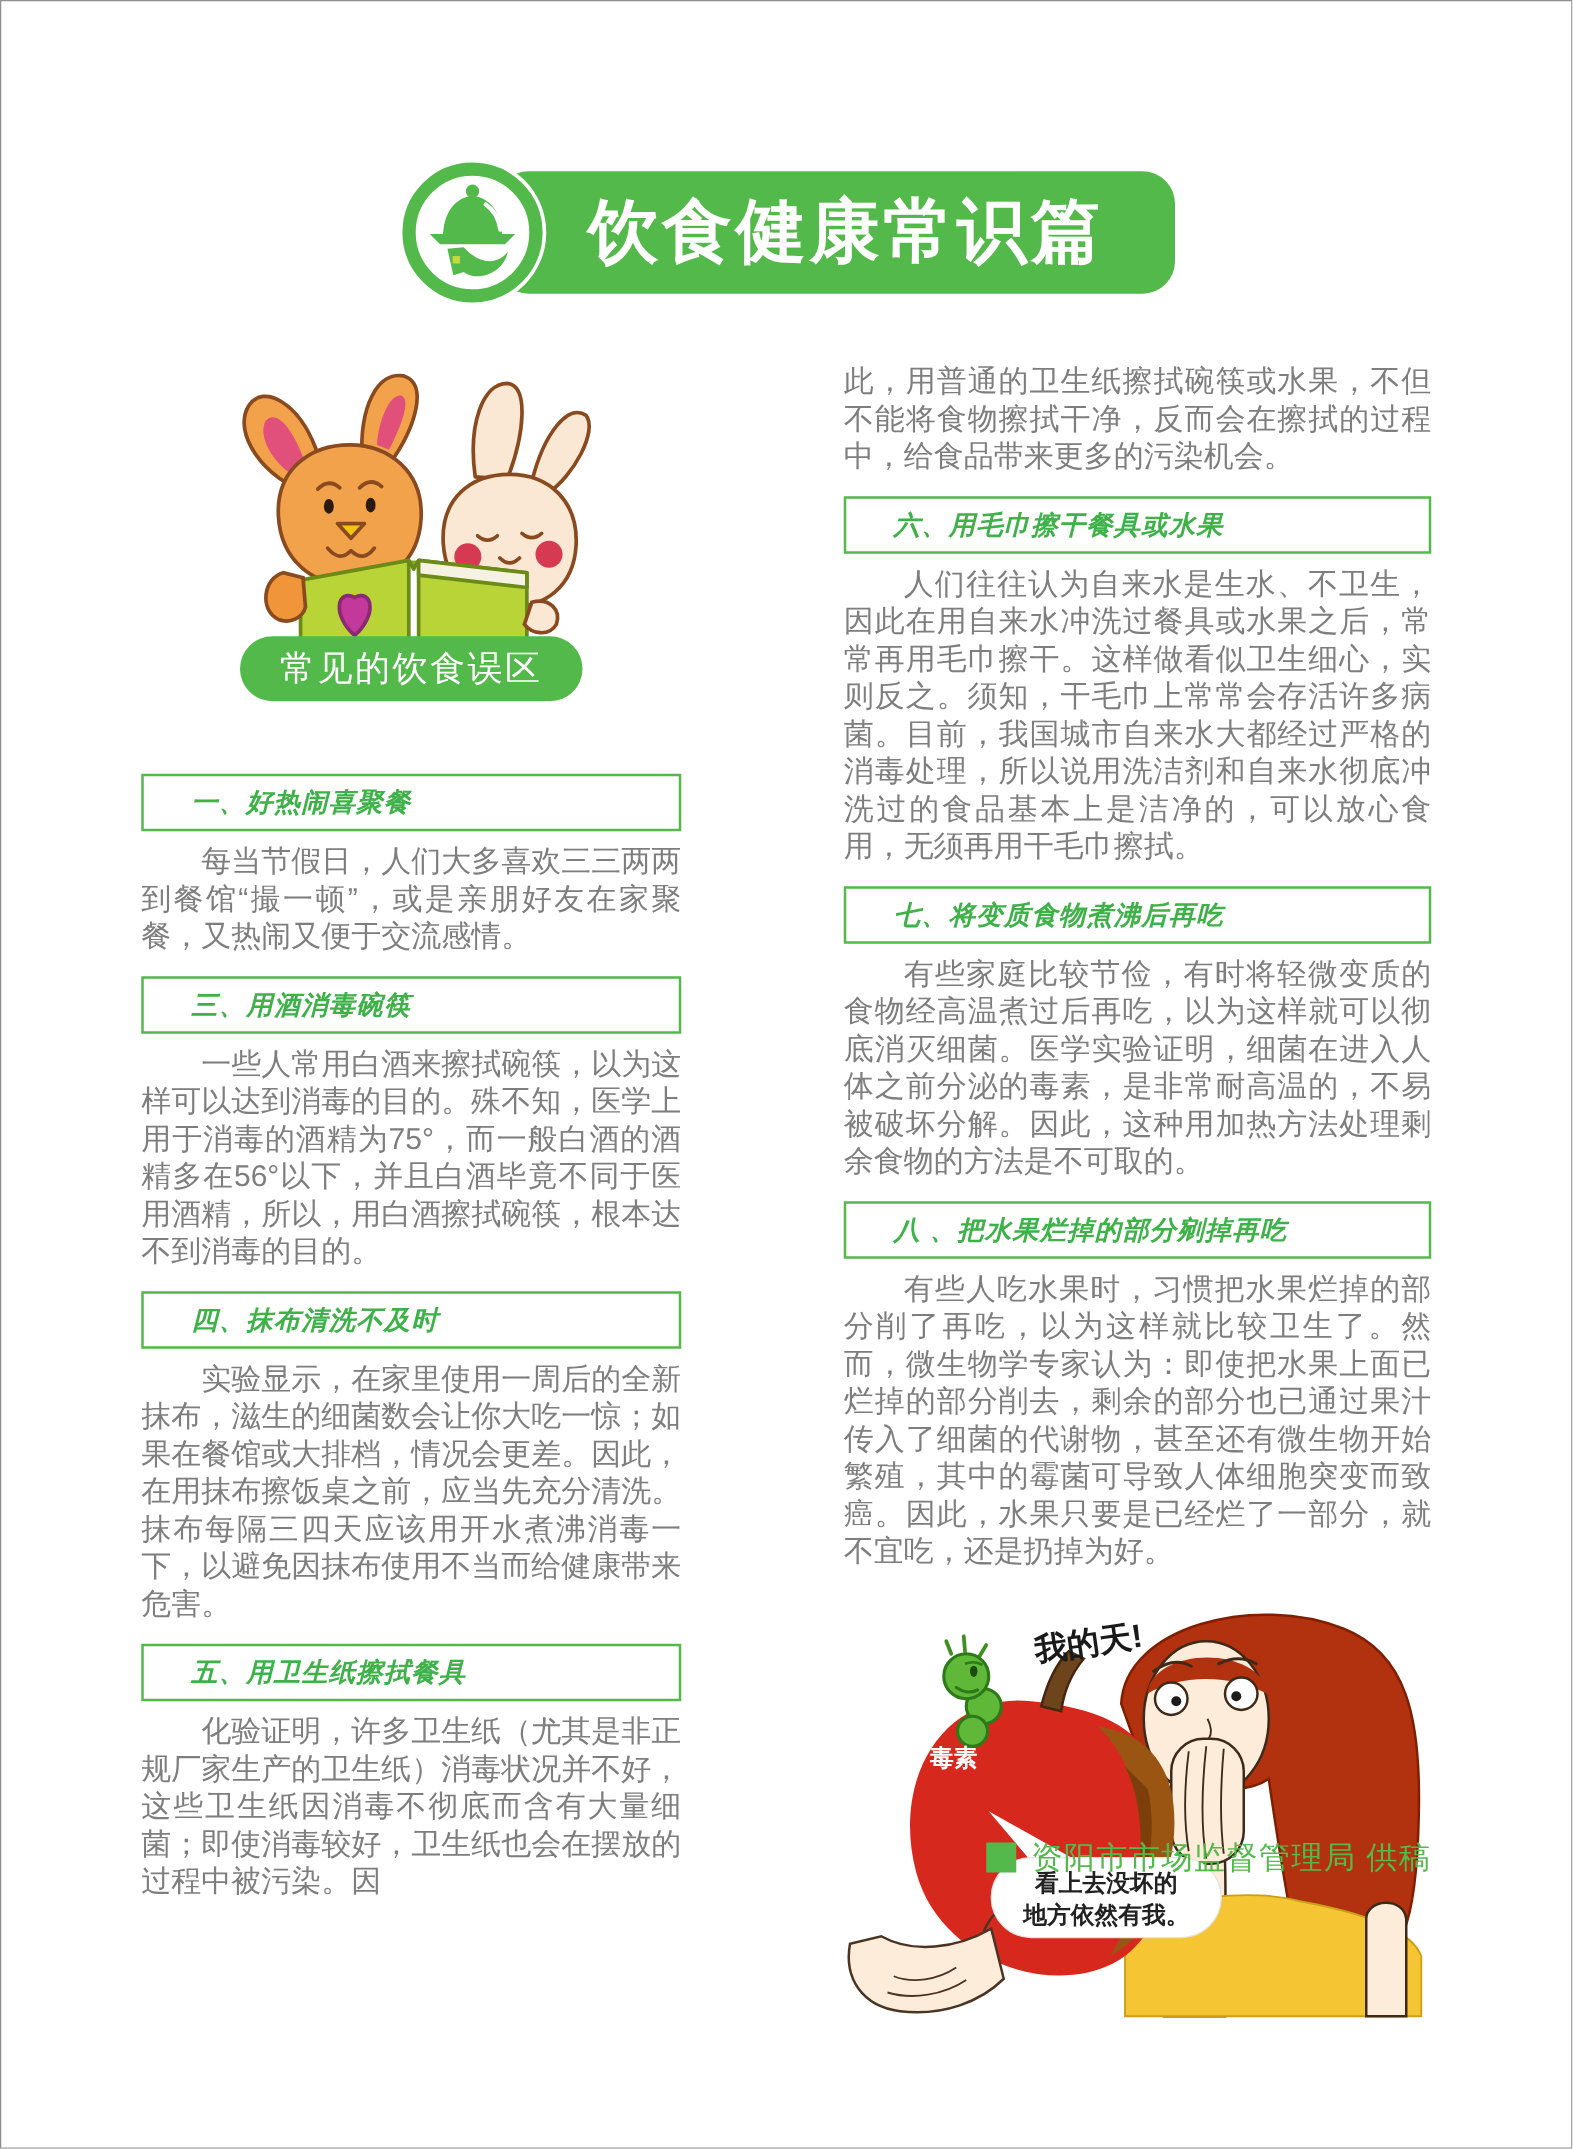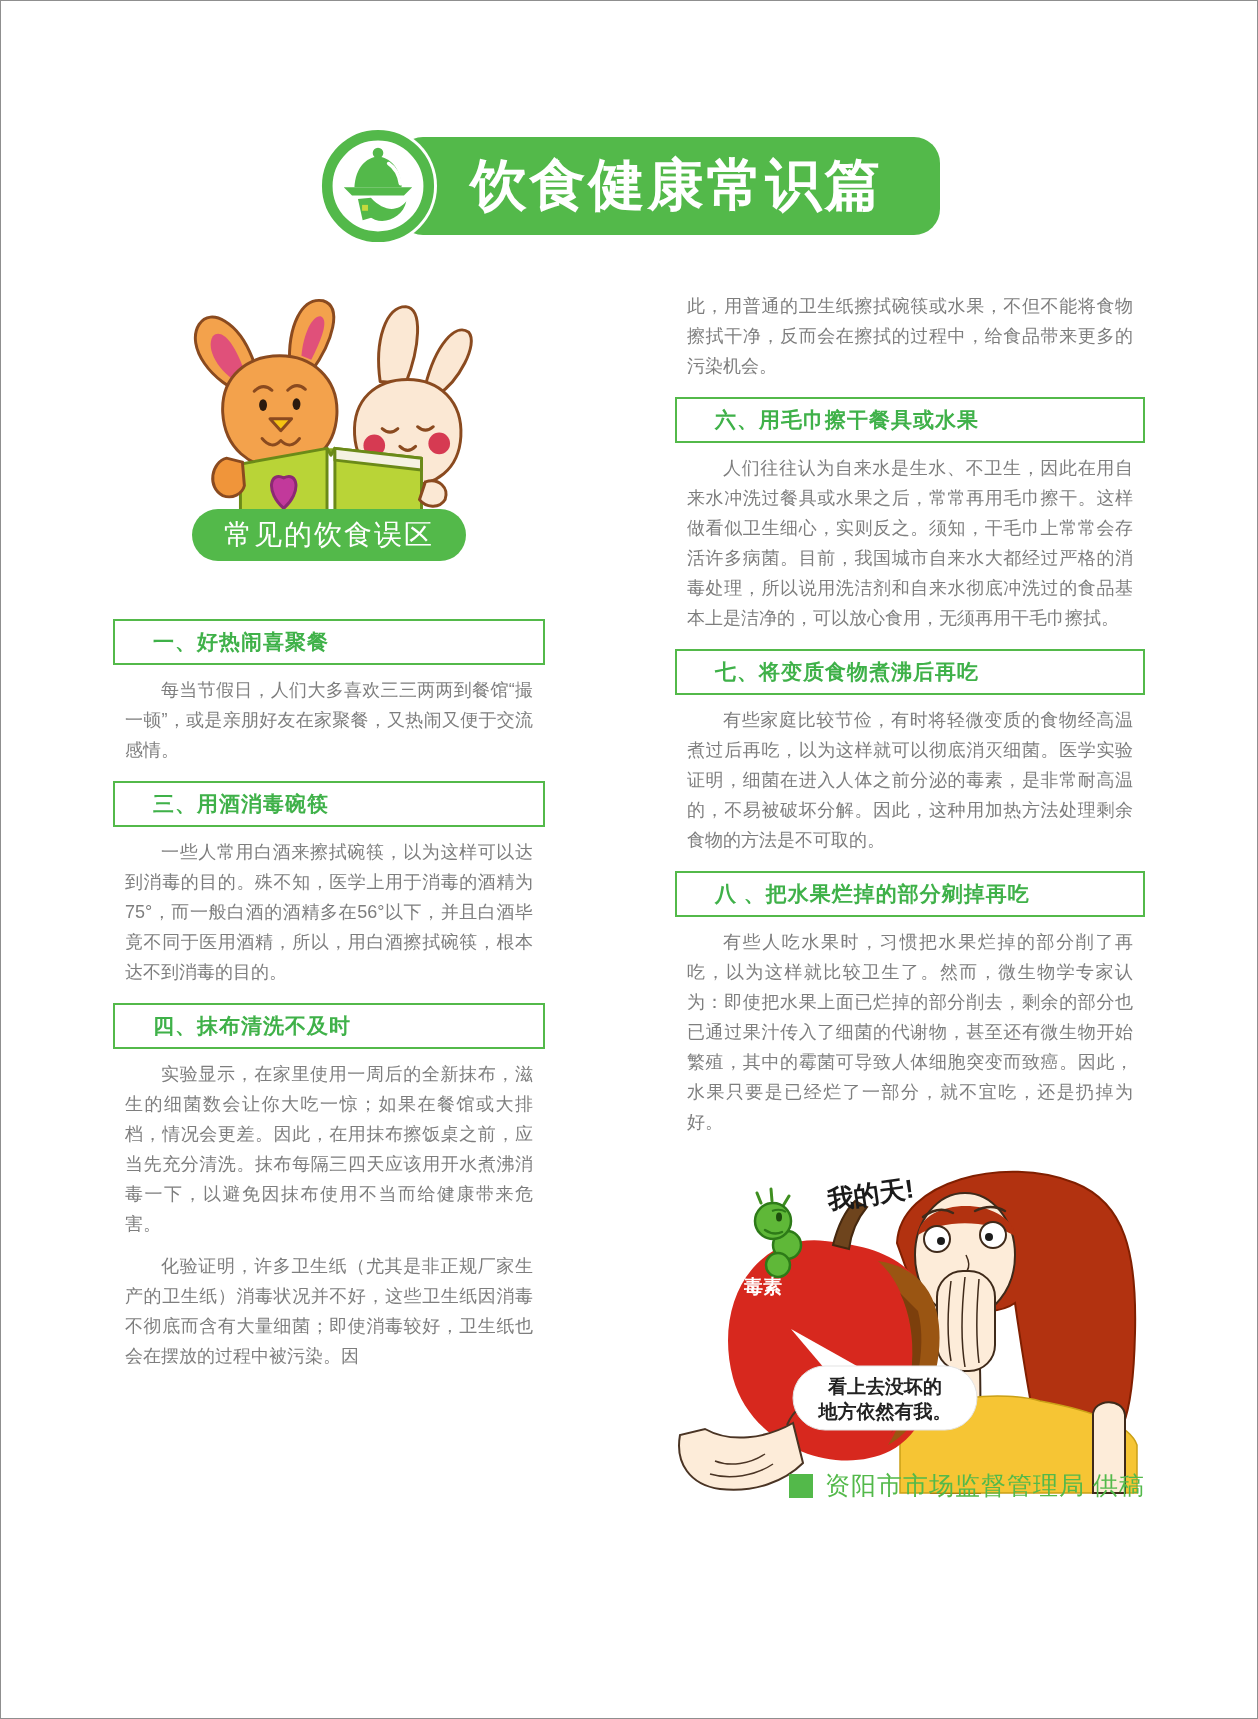--- a/index.html
+++ b/index.html
@@ -40,24 +40,24 @@
     display:flex;align-items:center;justify-content:center;
     color:#fff;font-size:28px;font-weight:normal;letter-spacing:2px;
     position:relative;z-index:1;
   }
   .sec-box{
     border:2px solid var(--green);
     height:42px;display:flex;align-items:center;
     padding-left:38px;margin:16px 0 10px;
     background:#fff;
   }
-  .sec-title{font-size:21px;font-weight:bold;color:var(--green-text);letter-spacing:1px;}
+  .sec-title{font-size:21px;font-weight:bold;color:var(--green-text);letter-spacing:1px;font-style:italic;}
   p.body{
-    font-size:18px;line-height:30px;color:var(--body-text);
-    text-align:justify;margin:6px 12px 12px;
+    font-size:24px;line-height:30px;color:var(--body-text);
+    text-align:justify;margin:6px 0 12px;
   }
   p.body.indent{text-indent:2em;}
   .cartoon{display:block;width:470px;height:332px;margin-top:26px;}
   .cartoon text{font-family:inherit;}
   
   .footer{
     position:absolute;top:1468px;right:112px;
     display:flex;align-items:center;gap:12px;
     color:var(--green);font-size:25px;letter-spacing:1px;
   }
@@ -138,20 +138,23 @@
       <div class="sec-box">
         <span class="sec-title">三、用酒消毒碗筷</span>
       </div>
       <p class="body indent">一些人常用白酒来擦拭碗筷，以为这样可以达到消毒的目的。殊不知，医学上用于消毒的酒精为75°，而一般白酒的酒精多在56°以下，并且白酒毕竟不同于医用酒精，所以，用白酒擦拭碗筷，根本达不到消毒的目的。</p>
 
       <div class="sec-box">
         <span class="sec-title">四、抹布清洗不及时</span>
       </div>
       <p class="body indent">实验显示，在家里使用一周后的全新抹布，滋生的细菌数会让你大吃一惊；如果在餐馆或大排档，情况会更差。因此，在用抹布擦饭桌之前，应当先充分清洗。抹布每隔三四天应该用开水煮沸消毒一下，以避免因抹布使用不当而给健康带来危害。</p>
 
+      <div class="sec-box">
+        <span class="sec-title">五、用卫生纸擦拭餐具</span>
+      </div>
       <p class="body indent">化验证明，许多卫生纸（尤其是非正规厂家生产的卫生纸）消毒状况并不好，这些卫生纸因消毒不彻底而含有大量细菌；即使消毒较好，卫生纸也会在摆放的过程中被污染。因</p>
 
     </div>
 
     <div class="col-right">
 
       <p class="body">此，用普通的卫生纸擦拭碗筷或水果，不但不能将食物擦拭干净，反而会在擦拭的过程中，给食品带来更多的污染机会。</p>
 
       <div class="sec-box">
         <span class="sec-title">六、用毛巾擦干餐具或水果</span>

